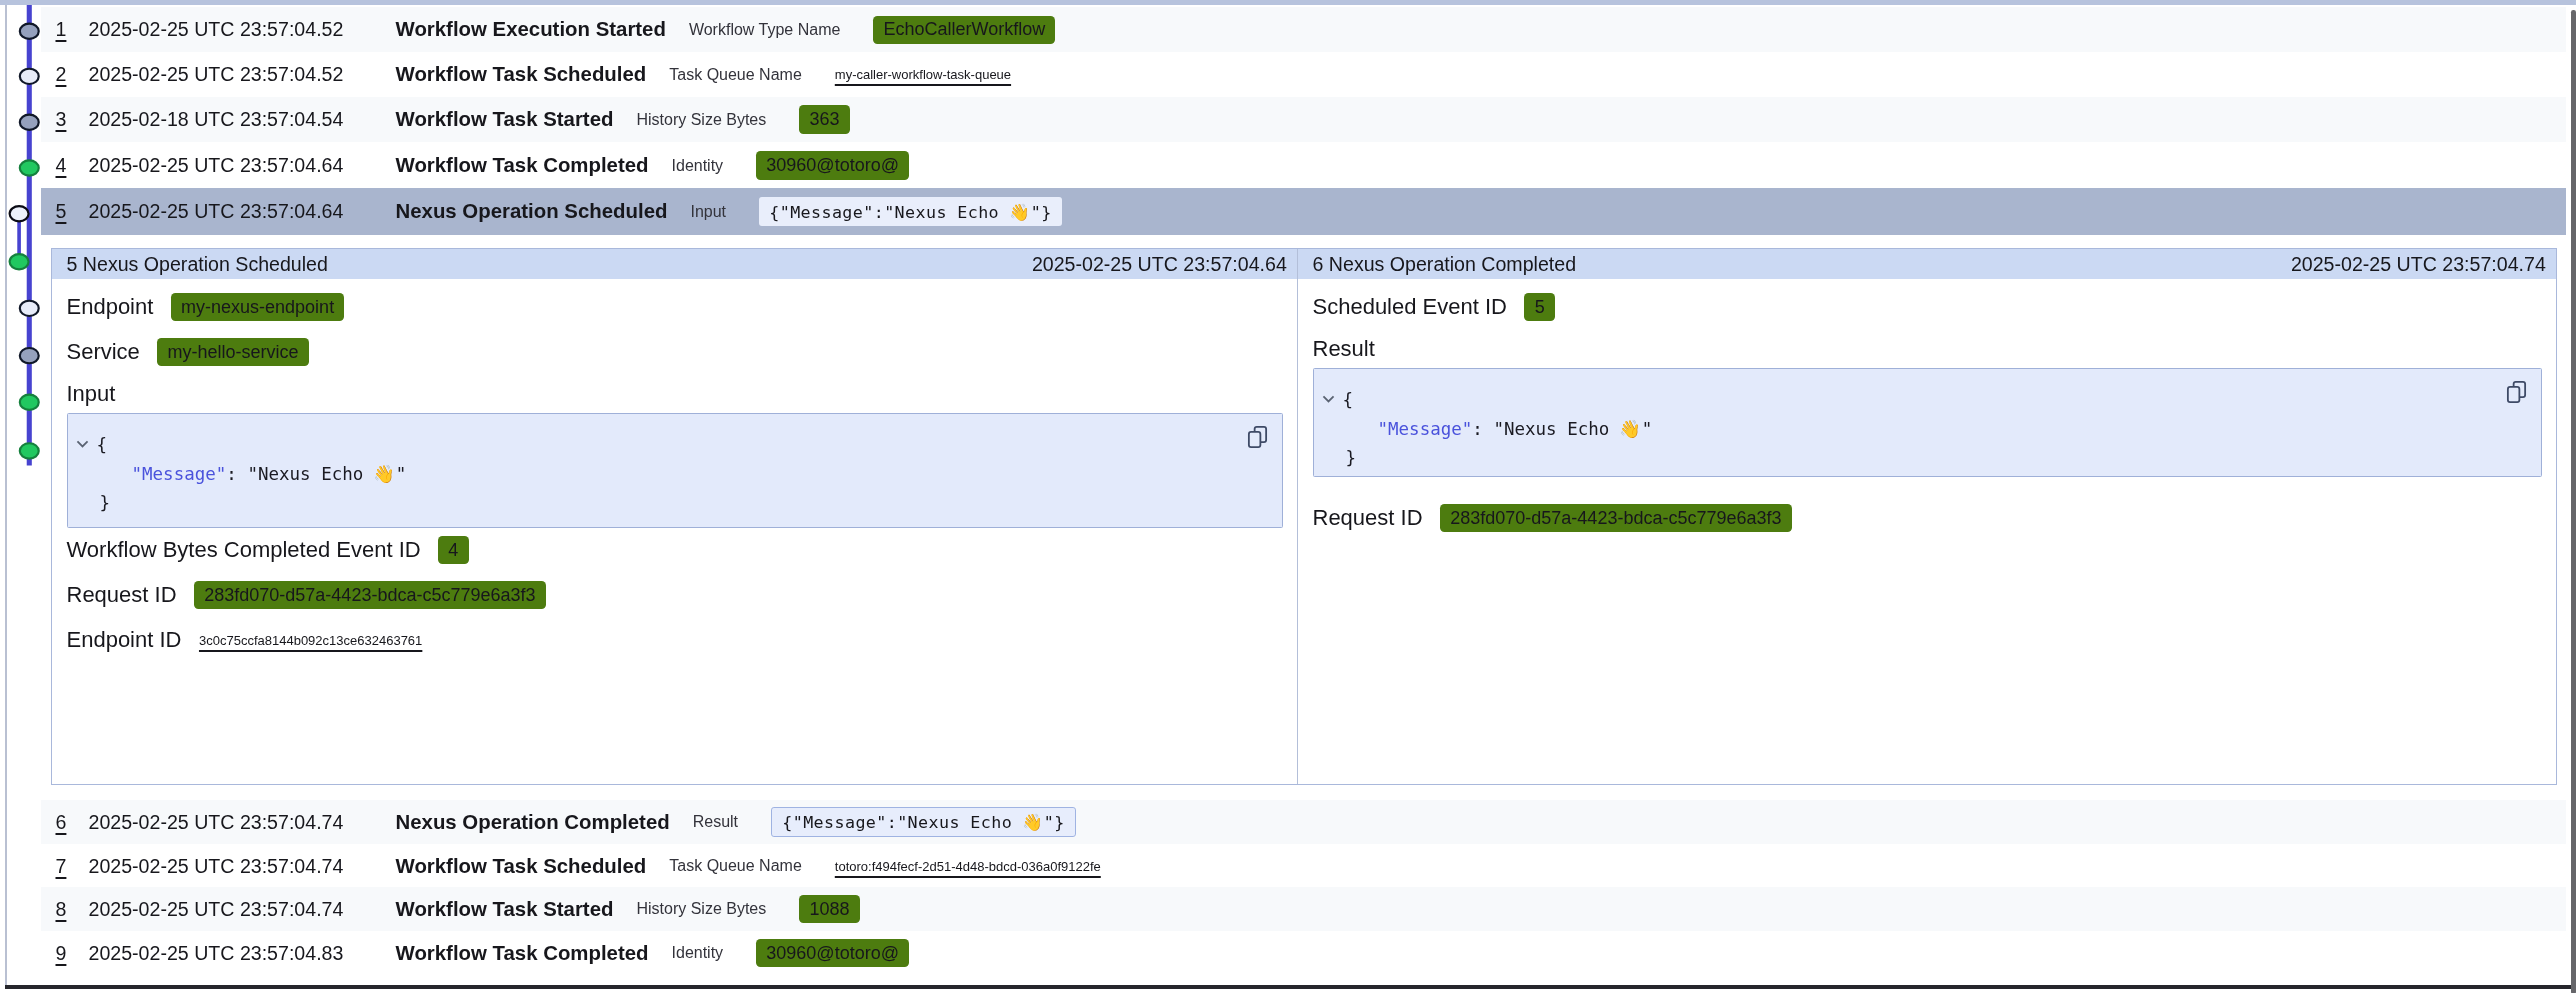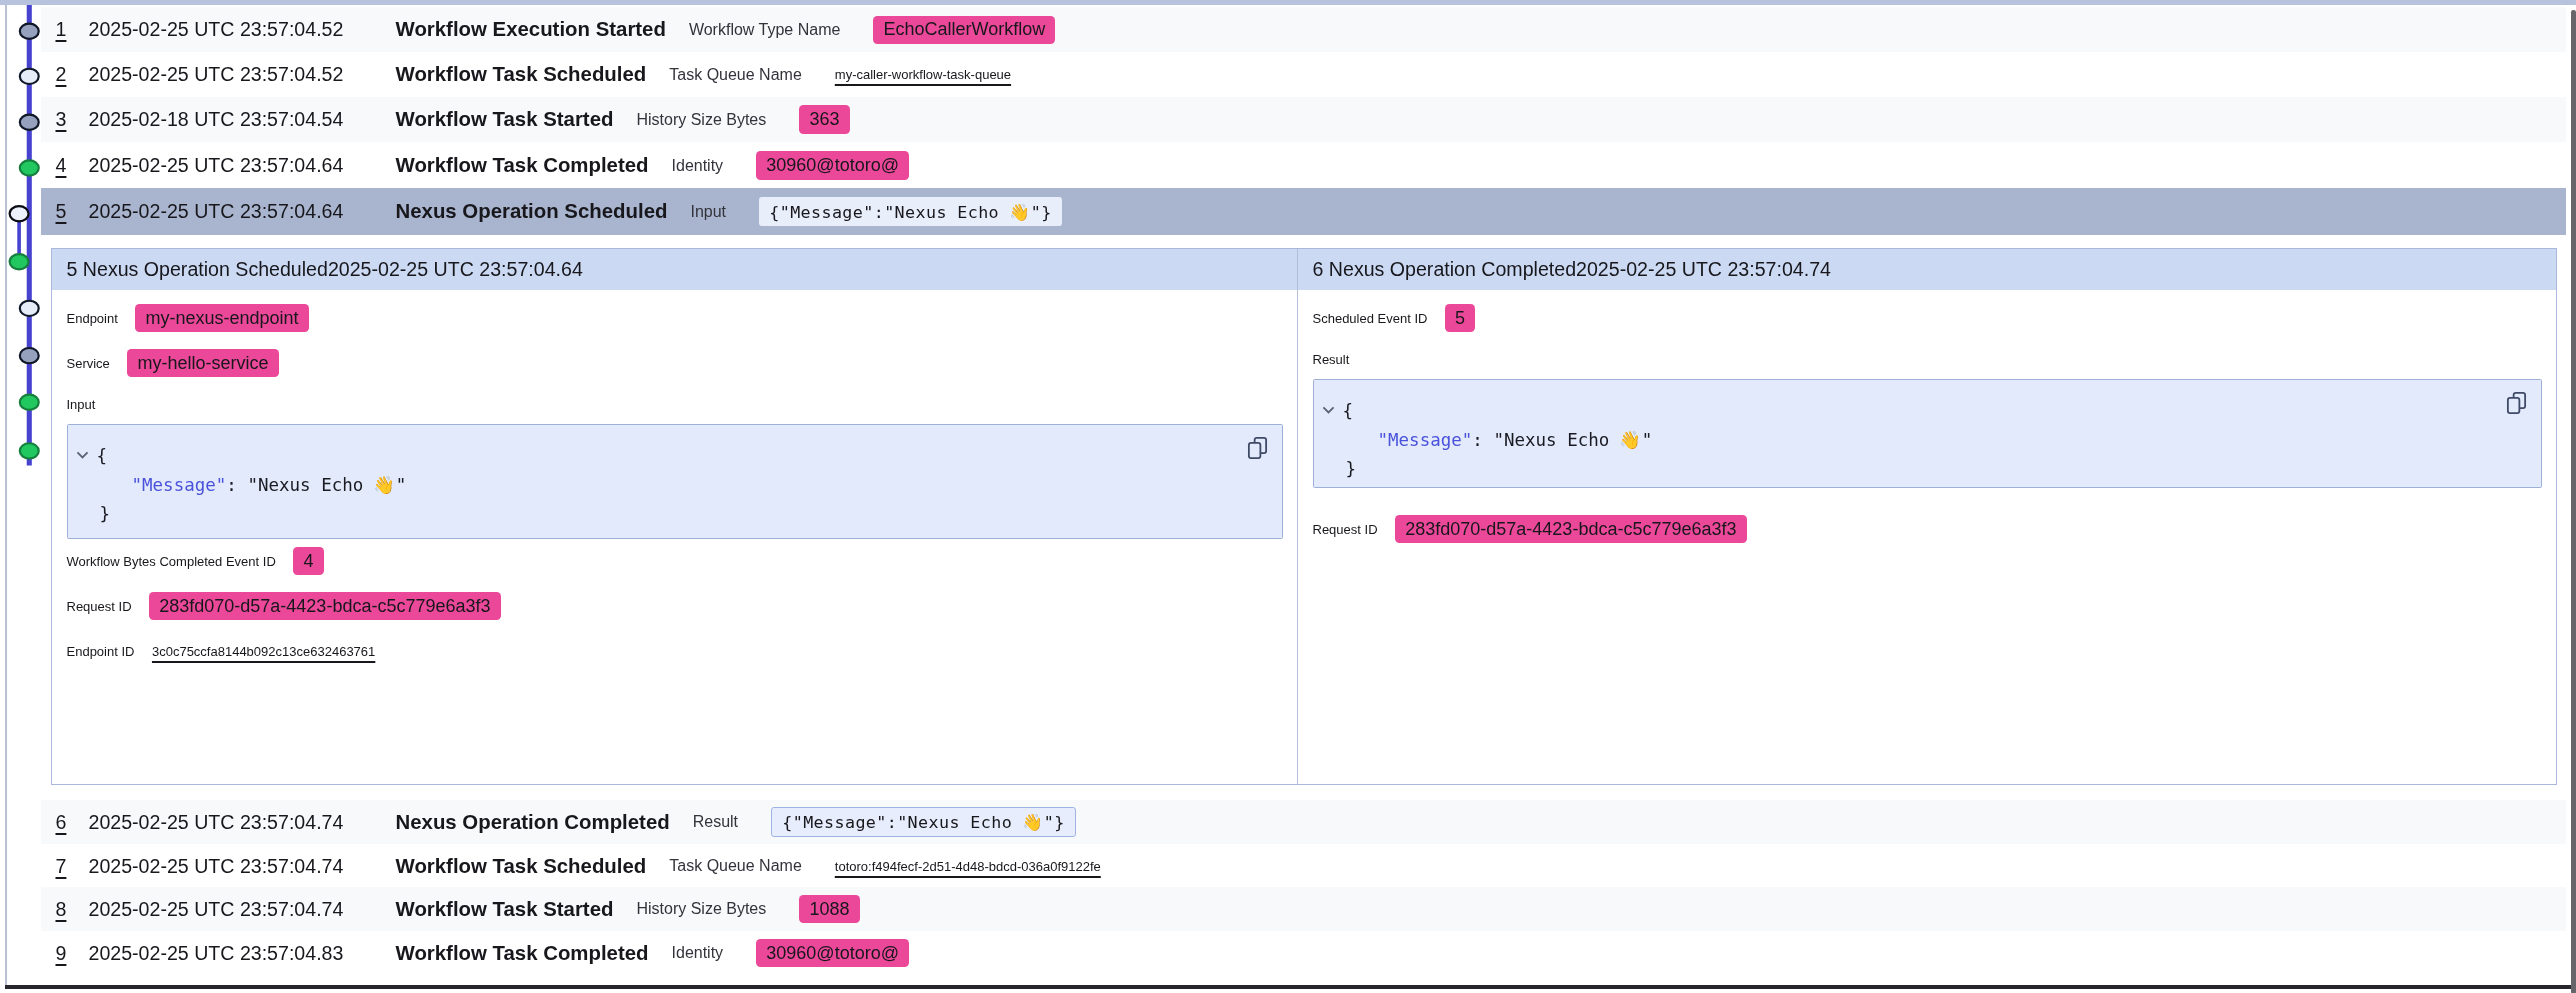--- a/index.html
+++ b/index.html
@@ -18,35 +18,35 @@
 
   
   .event-row { position:absolute; left:41px; width:2525px; height:45px; display:flex; align-items:center; padding-left:14.5px; cursor:pointer; }
   .row-alt { background:#f7f9fb; }
   .row-white { background:#ffffff; }
   .row-selected { background:#a9b5ce; height:47px; }
   .num { width:33px; font-size:19.6px; text-decoration:underline; text-underline-offset:4.4px; text-decoration-thickness:1.5px; flex:none; }
   .time { width:307px; font-size:19.6px; flex:none; }
   .name { font-size:20.4px; font-weight:700; margin-right:23px; white-space:nowrap; }
   .attr-label { font-size:16px; color:#33333b; margin-right:33px; white-space:nowrap; }
-  .badge { display:inline-block; background:#ec4899; border-radius:4.4px; padding:3.6px 10.2px; font-size:18px; color:#17171c; white-space:nowrap; }
+  .badge { display:inline-block; background:#4d7c0f; border-radius:4.4px; padding:3.6px 10.2px; font-size:18px; color:#17171c; white-space:nowrap; }
   .link-val { font-size:13px; text-decoration:underline; text-underline-offset:5.1px; text-decoration-thickness:1.5px; white-space:nowrap; }
   .pill { font-family:"DejaVu Sans Mono","Liberation Mono",monospace; font-size:16.7px; letter-spacing:0.4px; padding:4.4px 10.2px; border-radius:2.9px; white-space:nowrap; }
   .pill-selected { background:#e9eefb; }
   .pill-bordered { background:#e7edfc; border:1.5px solid #9fb3e2; }
 
   
   .detail-wrap { position:absolute; left:51px; top:248px; width:2506px; height:537px; border:1.5px solid #a9b8db; background:#fff; display:flex; }
   .panel { height:100%; }
   .panel-left { width:1245px; }
   .panel-right { flex:1; border-left:1.5px solid #b3bfd9; }
-  .panel-header { height:41px; background:#cbd9f3; display:flex; align-items:center; padding:0 10.2px 0 14.5px; font-size:19.6px; }
+  .panel-header { height:30px; background:#cbd9f3; display:flex; align-items:center; justify-content:space-between; padding:0 10.2px 0 14.5px; font-size:19.6px; }
   .panel-body { padding:5.8px 14.5px 0 14.5px; }
   .field { height:45px; display:flex; align-items:center; }
-  .field-label { font-size:13px; margin-right:17.5px; white-space:nowrap; }
+  .field-label { font-size:22px; margin-right:17.5px; white-space:nowrap; }
   .label-only { height:38px; display:flex; align-items:center; }
 
   
   .codeblock { position:relative; background:#e3eafb; border:1.5px solid #9fb0d8; border-radius:1.5px;
                font-family:"DejaVu Sans Mono","Liberation Mono",monospace; font-size:17.5px; line-height:29px;
                padding:17.5px 0 0 29px; color:#1a1a22; }
   .cb-left { height:115px; }
   .cb-right { height:109px; }
   .code-indent { margin-left:35px; }
   .key { color:#4a52dc; }

